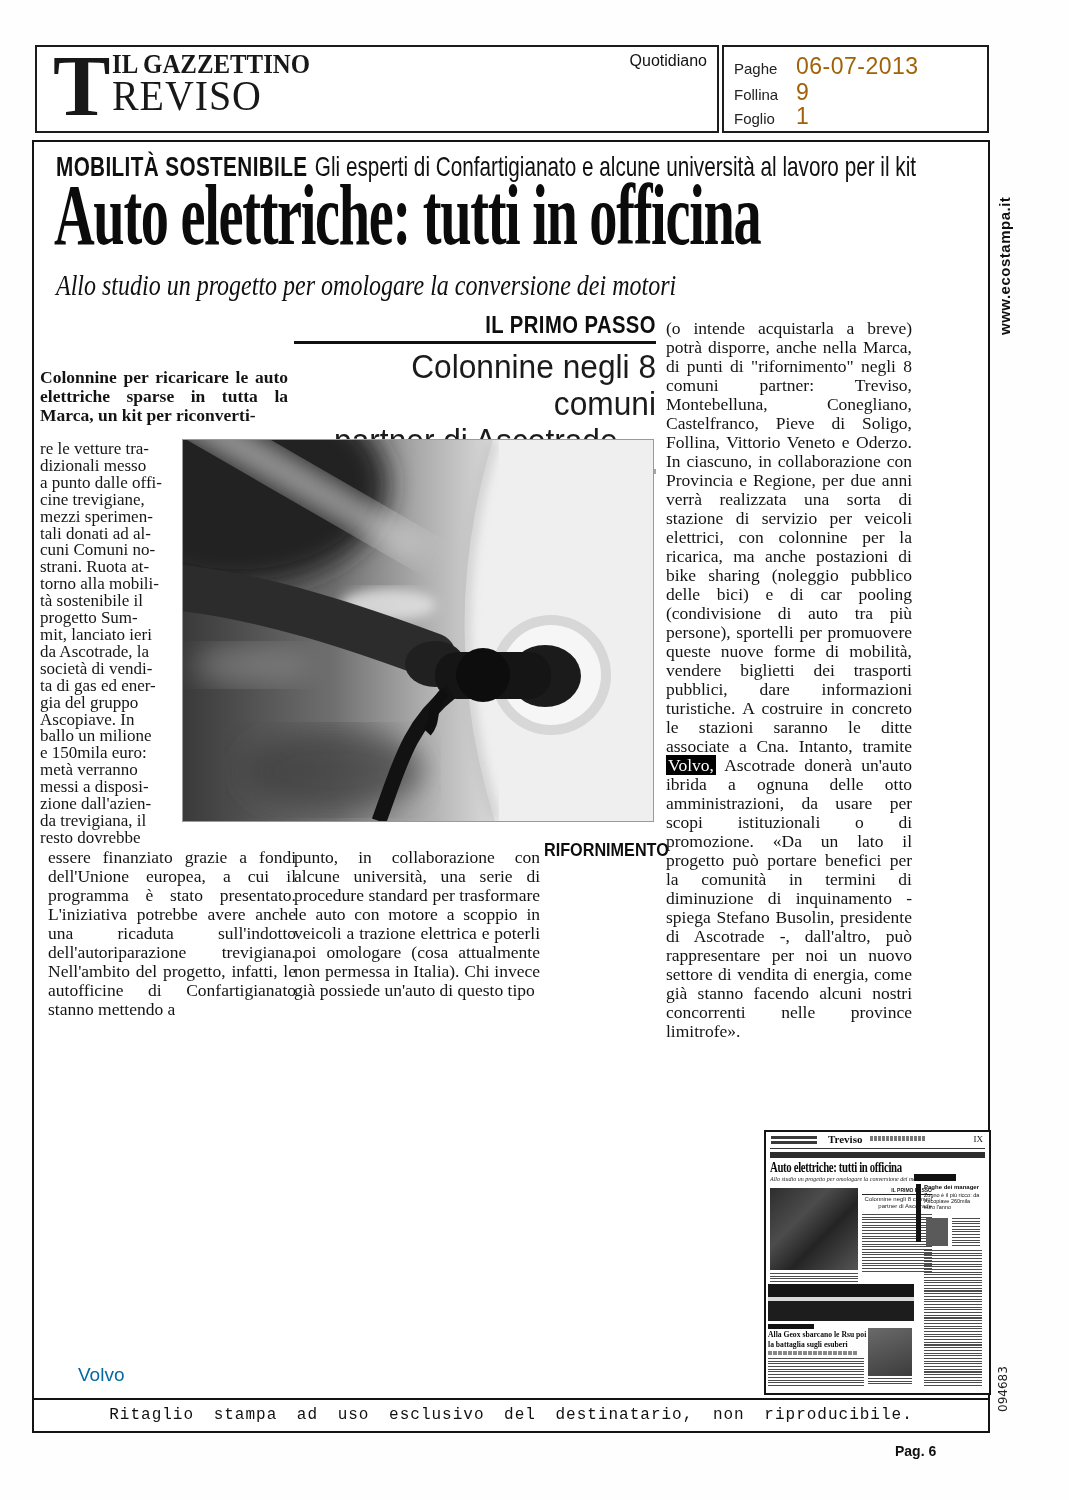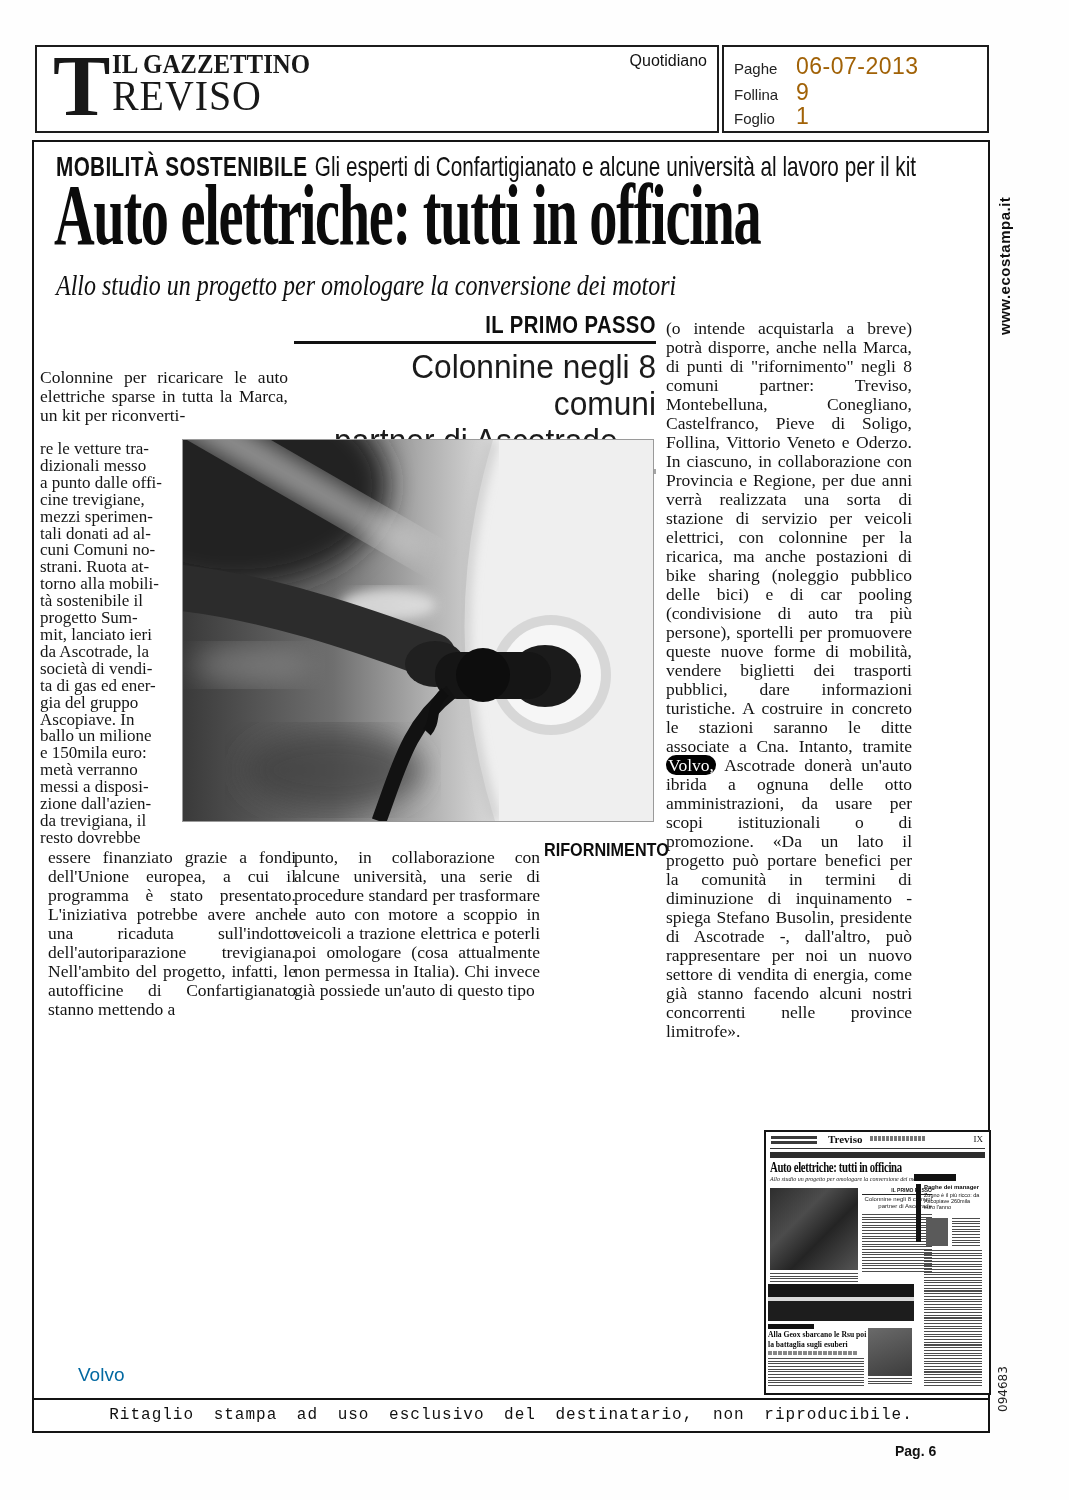--- a/index.html
+++ b/index.html
@@ -29,27 +29,27 @@
             letter-spacing:-2px;color:#0b0b0b;transform:scaleX(.655);transform-origin:left;}
   .subhead{position:absolute;left:22px;top:126px;white-space:nowrap;font:italic 30px "Liberation Serif",serif;
            color:#101010;transform:scaleX(.80);transform-origin:left;}
 
   .byline{position:absolute;left:6px;top:172px;width:246px;}
   .byline-name{font:bold 19px "Liberation Sans",sans-serif;color:#111;}
   .byline-rule{border-bottom:2px dotted #555;margin-top:3px;}
   .dateline{text-align:right;font:15px "Liberation Sans",sans-serif;color:#222;margin-top:3px;letter-spacing:.5px;}
 
   .bodytxt{font:17.5px/19px "Liberation Serif",serif;text-align:justify;color:#141414;}
-  .col1a{position:absolute;left:6px;top:226px;width:248px;}
+  .col1a{position:absolute;left:6px;top:226px;width:248px;font-weight:bold;}
   .col1b{position:absolute;left:6px;top:299px;width:150px;font:17px/16.9px "Liberation Serif",serif;
          white-space:pre-line;text-align:left;}
   .col1c{position:absolute;left:6px;top:706px;width:248px;margin-left:8px;}
   .col2{position:absolute;left:260px;top:706px;width:246px;}
   .col3{position:absolute;left:632px;top:177px;width:246px;}
-  .hl{background:#000;color:#fff;padding:0 2px;border-radius:10px;}
+  .hl{background:#000;color:#fff;padding:0 2px;}
 
   .primo{position:absolute;left:260px;top:170px;width:362px;}
   .primo-label{text-align:right;font:bold 23px "Liberation Sans",sans-serif;color:#0e0e0e;
                transform:scaleX(.88);transform-origin:right;letter-spacing:.5px;}
   .primo-rule{border-top:3px solid #111;margin-top:2px;}
   .primo-title{margin-top:4px;text-align:right;font:33px/37px "Liberation Sans",sans-serif;color:#1b1b1b;
                transform:scaleX(.96);transform-origin:right;}
   .primo-title .l2{display:block;padding-right:40px;}
   .primo-gray{margin-top:10px;height:5px;background:#a6a6a6;}
 

